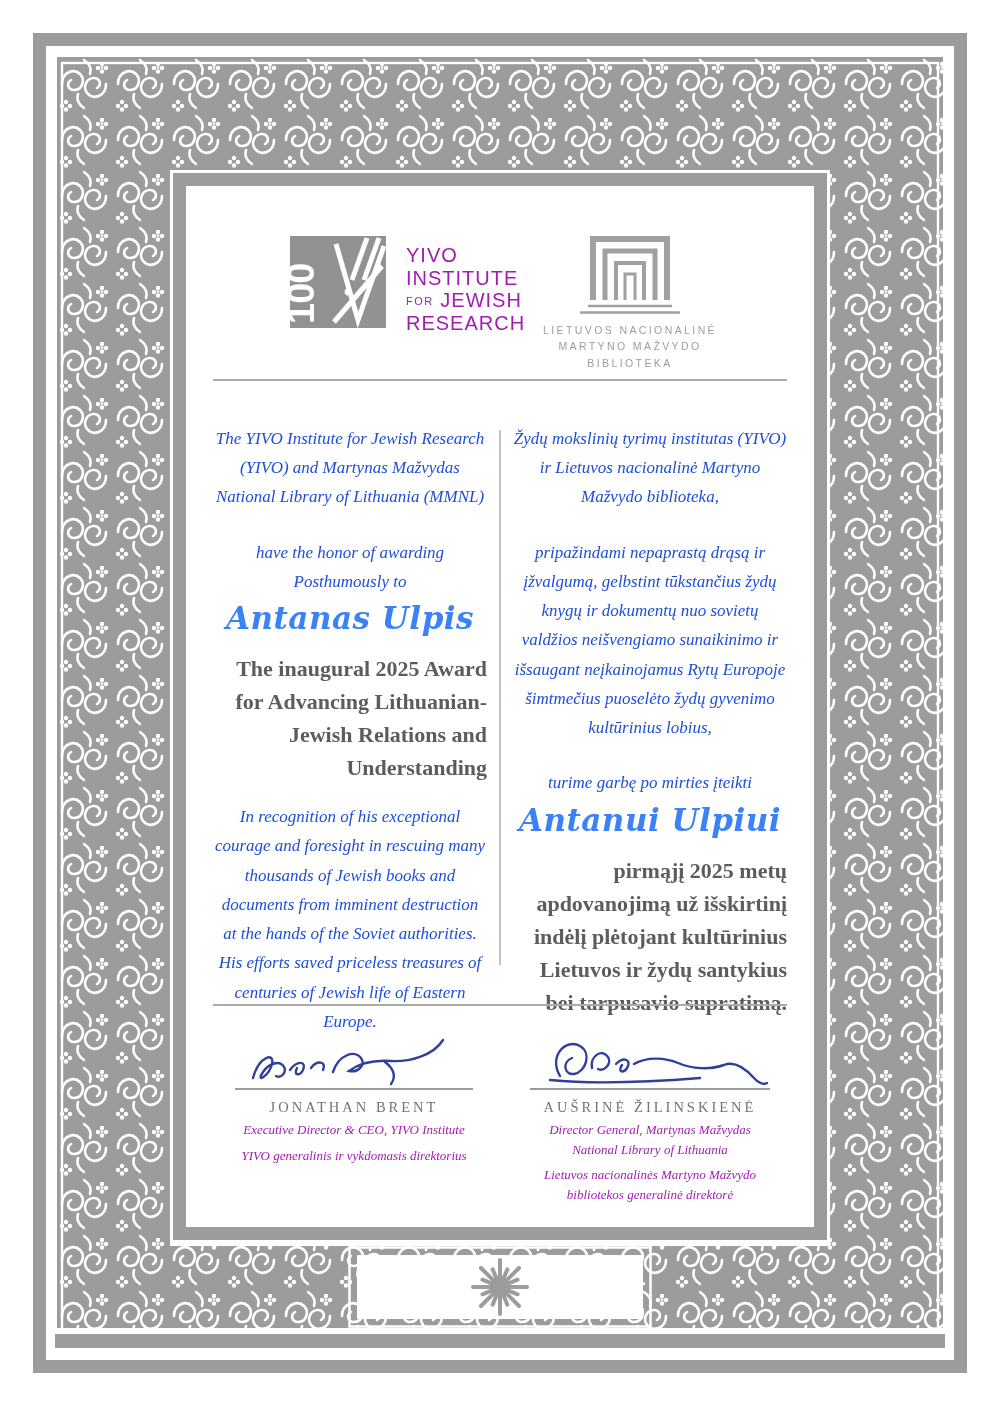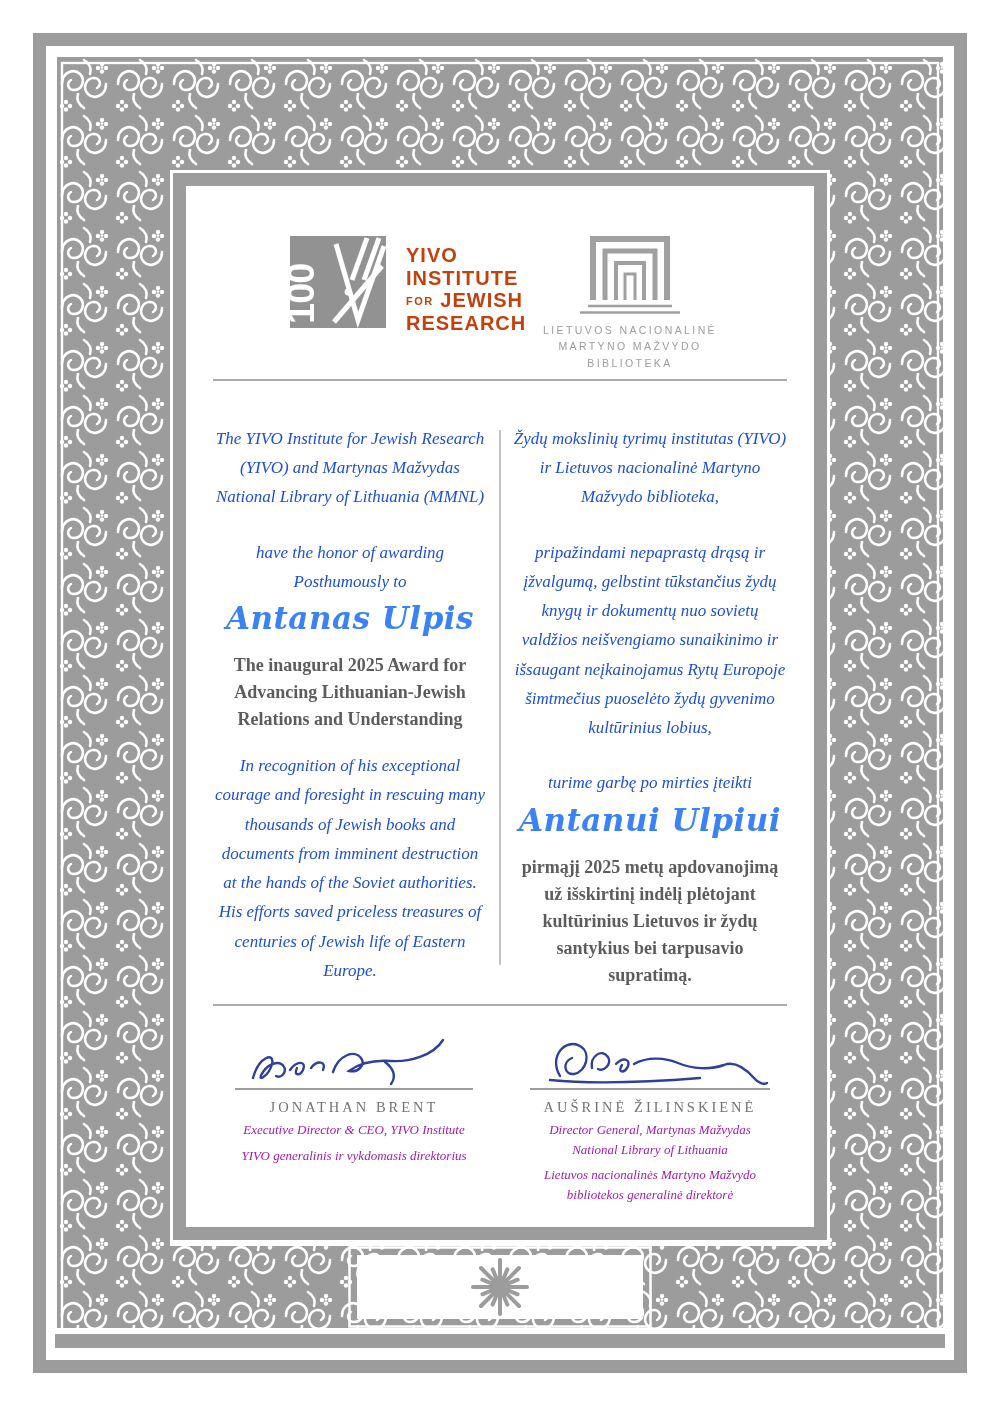--- a/index.html
+++ b/index.html
@@ -8,21 +8,21 @@
   svg{display:block;}
 
   
   .border-art{position:absolute;left:0;top:0;width:1000px;height:1414px;}
 
   
   .content{position:absolute;left:186px;top:186px;width:628px;height:1041px;}
 
   
   .logo-yivo{position:absolute;left:104px;top:46px;display:flex;align-items:flex-start;gap:16px;}
-  .yivo-text{font-family:"Liberation Sans",sans-serif;font-weight:bold;color:#c2410c;
+  .yivo-text{font-family:"Liberation Sans",sans-serif;font-weight:normal;color:#a21caf;
              font-size:20px;line-height:1.13;letter-spacing:1px;padding-top:12px;}
   .yivo-text .small{font-size:11px;letter-spacing:1.5px;vertical-align:2px;}
   .logo-mmnl{position:absolute;left:344px;top:38px;width:200px;text-align:center;}
   .mmnl-text{font-family:"Liberation Sans",sans-serif;color:#9d9d9d;font-size:10.5px;
              letter-spacing:2.4px;line-height:1.55;margin-top:6px;}
 
   .rule{position:absolute;height:2px;background:#ababab;}
   .rule-top{left:27px;top:193px;width:574px;}
   .rule-bottom{left:27px;top:818px;width:574px;}
   .col-divider{position:absolute;left:313px;top:244px;width:2px;height:535px;background:#c4c4c4;}
@@ -30,22 +30,22 @@
   
   .col{position:absolute;top:238px;width:274px;text-align:center;}
   .col-left{left:27px;}
   .col-right{left:327px;}
   .it{font-style:italic;color:#1d4ed8;font-size:17px;line-height:1.72;margin:0;}
   .intro{margin:0 0 26px 0;}
   .award-l1{margin:0;}
   .award-l2{margin:0 0 4px 0;}
   .recipient{font-family:"DejaVu Serif",serif;font-style:italic;font-weight:bold;
              font-size:31px;color:#3b82f6;margin:4px 0 16px 0;letter-spacing:.5px;}
-  .award-title{font-weight:bold;font-style:normal;color:#5c5c5c;font-size:18px;
-               line-height:1.5;margin:0 0 18px 0;}
+  .award-title{font-weight:bold;font-style:normal;color:#5c5c5c;font-size:22px;
+               line-height:1.5;margin:0 0 18px 0;text-align:right;}
   .citation{margin:0 0 26px 0;text-align:center;}
 
   
   .sig-block{position:absolute;top:846px;text-align:center;}
   .sig-left{left:49px;width:238px;}
   .sig-right{left:344px;width:240px;}
   .sig-line{height:2px;background:#9c9c9c;margin-top:-8px;}
   .sig-name{font-size:14.5px;letter-spacing:3px;color:#737373;margin:9px 0 4px 0;white-space:nowrap;}
   .sig-title{font-style:italic;color:#a21caf;font-size:13px;line-height:1.5;margin:0 0 6px 0;}
 </style>

